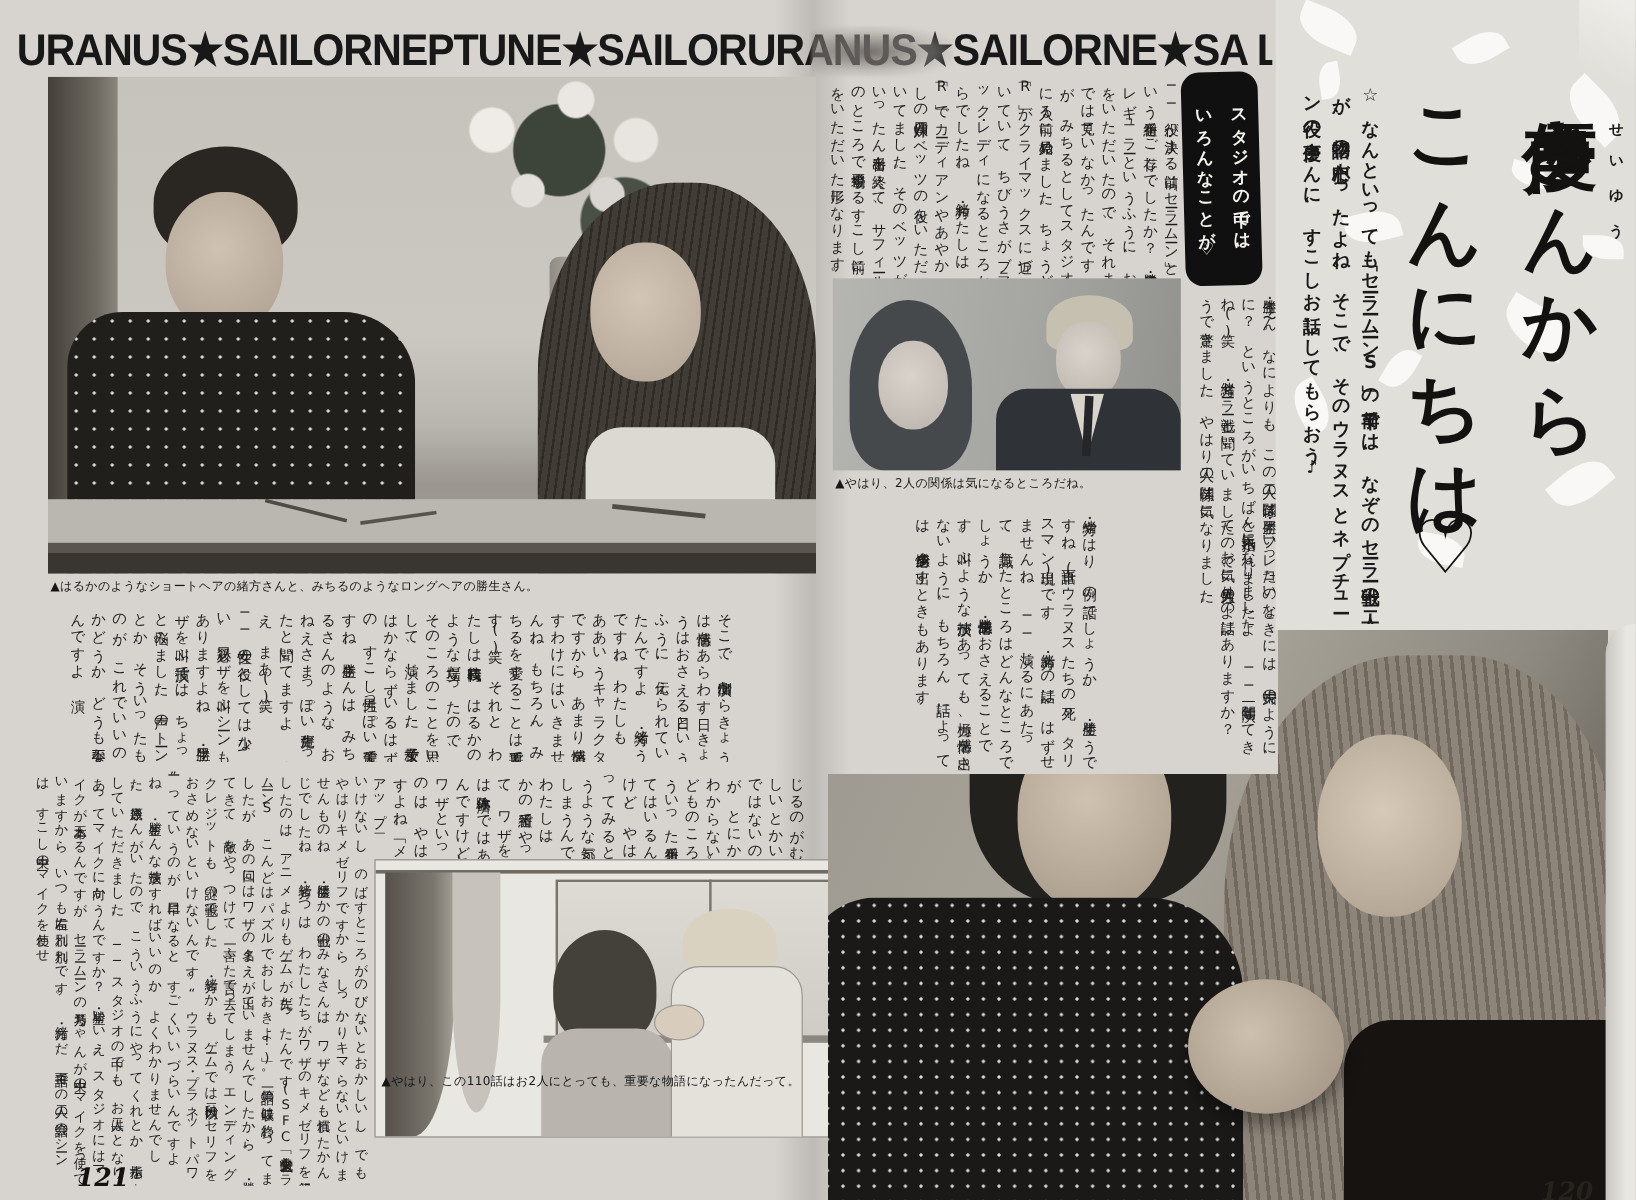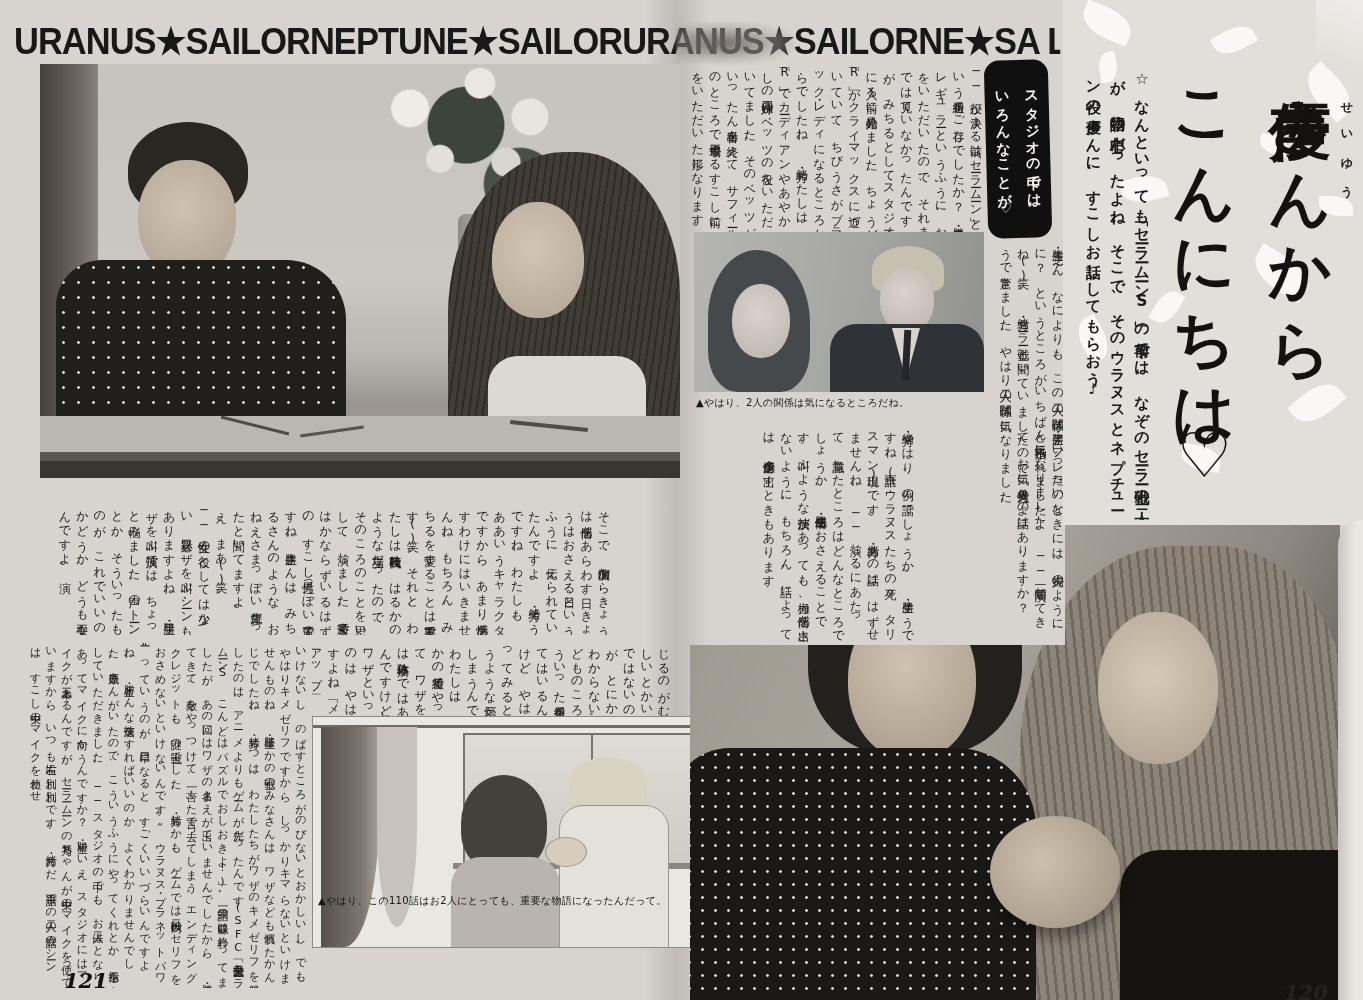--- a/index.html
+++ b/index.html
@@ -149,20 +149,21 @@
     <div class="abs p1-bodyL"></div>
     <div class="abs p1-hairR"></div>
     <div class="abs p1-faceR"></div>
     <div class="abs p1-topR"></div>
     <div class="abs p1-table"></div>
     <div class="abs p1-cutlery1"></div>
     <div class="abs p1-cutlery2"></div>
     <div class="abs p1-cutlery3"></div>
     <div class="abs p1-bouquet"></div>
   </div>
+  <div class="abs caption" style="left:42px;top:482px;">▲はるかのようなショートヘアの緒方さんと、みちるのようなロングヘアの勝生さん。</div>
 
   <div class="abs vtext" style="left:22px;top:503px;width:590px;height:132px;">そこで、演出側からきょうは感情をあらわす日、きょうはおさえる日というふうに、伝えられていたんですよ。　緒方・そうですね。わたしも、ああいうキャラクターですから、あまり感情を出すわけにはいきませんね。もちろん、みちるを愛することは重要です(笑)。それと、わたしは高校時代に、はるかのような立場だったので、そのころのことを思い出して、演じました。女子校ではかならずいるはずの、すこし男性っぽい先輩ですね。勝生さんは、みちるさんのような、おねえさまっぽい先輩だったと聞いてますよ。　勝生・え、まあ(笑)。　──女性の役としては少ない、必殺ワザを叫ぶシーンもありますよね。　勝生・ワザを叫ぶ演技では、ちょっと悩みました。声のトーンとか、そういったものが、これでいいのかどうか、どうも不安なんですよ。演</div>
   <div class="abs vtext" style="left:312px;top:640px;width:360px;height:112px;">じるのがむずかしいとかいうのではないのですが、とにかくよくわからない。自分が子どものころに、そういった番組を見てきてはいるんですけど、やはりやってみるとちがうような気がしてしまうんです。　緒方・わたしは、少年役をほかの番組でやっていて、ワザを叫ぶのは体験済みではあったんですけど、変身やワザといったものは、やはり不安ですよね。「メイクアップ」の“プ”でスティックを握るようにあわせ</div>
   <div class="abs vtext" style="left:22px;top:640px;width:286px;height:348px;font-size:11px;line-height:1.42;">いけないし、のばすところがのびないとおかしいし。でも、やはりキメゼリフですから、しっかりキマらないといけませんものね。　勝生・ほかの戦士のみなさんは、ワザなども慣れたかんじでしたね。　緒方・じつは、わたしたちがワザのキメゼリフを収録したのは、アニメよりもゲームが先だったんです(SFC「美少女戦士セーラームーンS　こんどはパズルでおしおきよ!」)。第一話の収録は終わってましたが、あの回にはワザの名まえが出ていませんでしたから。　勝生・突然出てきて、敵をやっつけて、一言ふた言で去ってしまう。エンディングクレジットも、謎の戦士でした。　緒方・しかも、ゲームでは二秒以内にセリフをおさめないといけないんです。“ウラヌス・プラネットパワー”っていうのが、早口になると、すごくいいづらいんですよね。　勝生・どんな演技をすればいいのか、よくわかりませんでした。幾原さんがいたので、こういうふうにやってくれとか、指示を出していただきました。　──スタジオの中でも、お二人はとなりあってマイクに向かうんですか？　勝生・いいえ。スタジオにはマイクが三本あるんですが、セーラームーンの琴乃ちゃんが中央のマイクを使っていますから、いつも左右に別れ別れです。　緒方・ただ、百十話での二人の会話のシーンは、すこし中央のマイクを使わせ</div>
 
   <div class="abs illustration">
     <div class="abs il-rod"></div>
     <div class="abs il-curtain"></div>
     <div class="abs il-curtain2"></div>
     <div class="abs il-window"></div>

